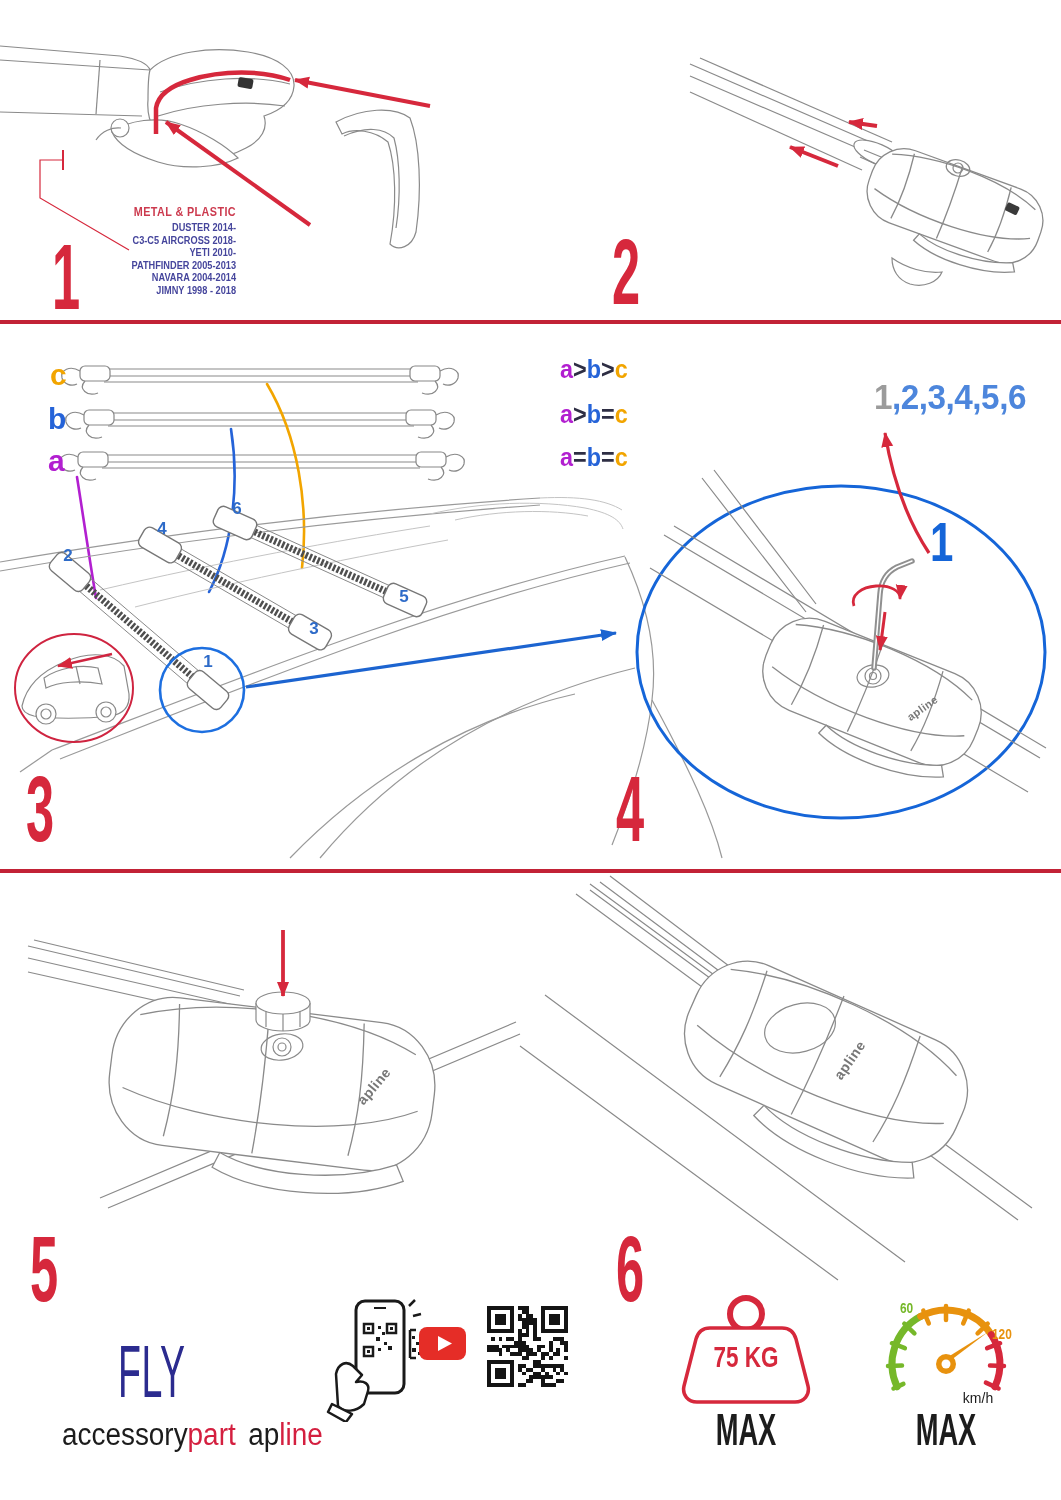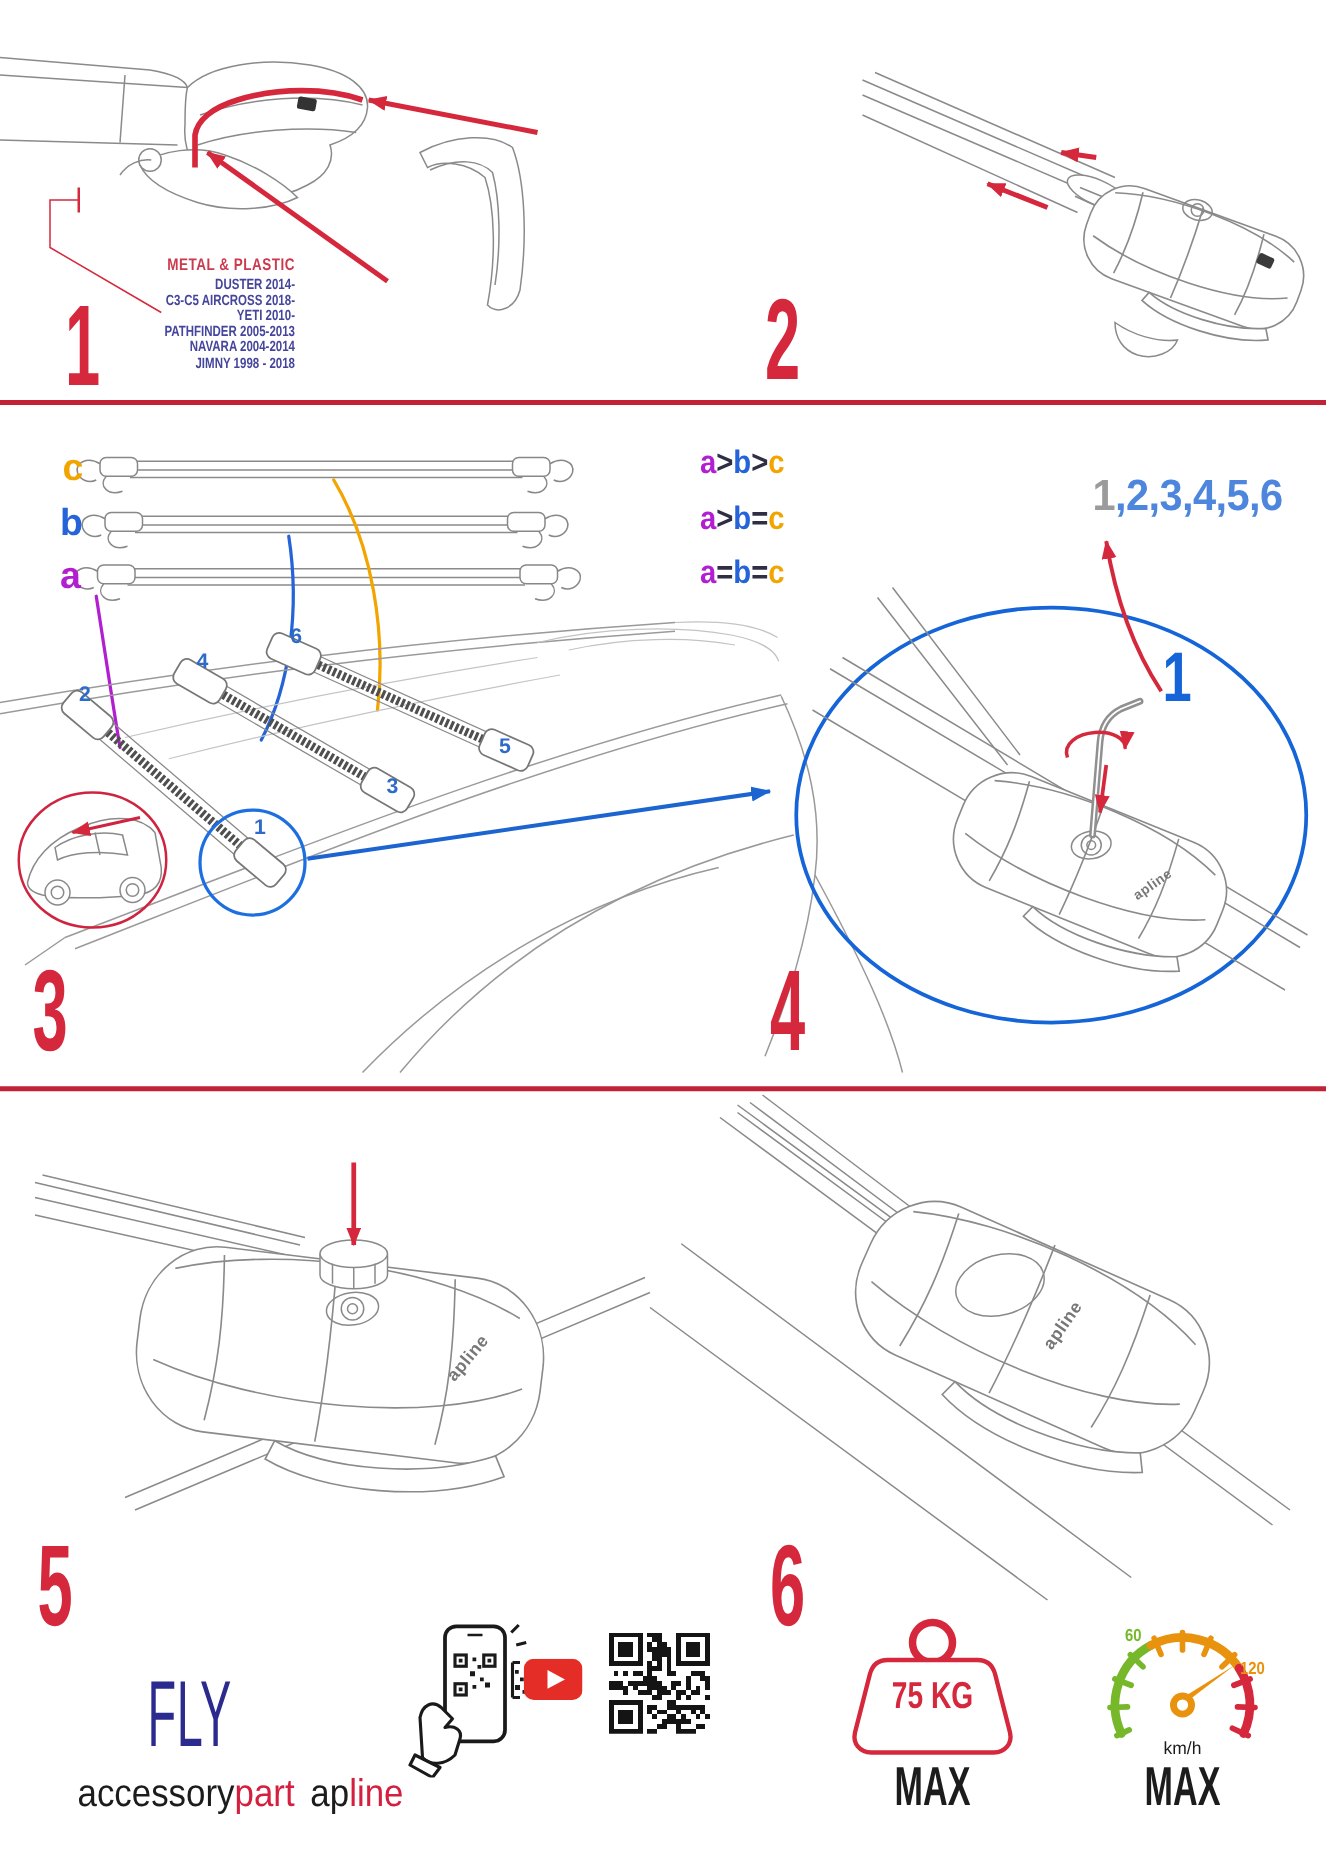--- a/index.html
+++ b/index.html
@@ -567,16 +567,16 @@
       <path d="M115.1,54.2 L128.1,49.2" stroke="#d6283c"></path>
       <path d="M118,71.5 L132,72" stroke="#d6283c"></path>
       <path d="M113.9,88.6 L126.6,94.5" stroke="#d6283c"></path>
     </g>
     <polygon points="70,73 116,38 76,63" fill="#e8920e"></polygon>
     <circle cx="74" cy="70" r="10" fill="#e8920e"></circle>
     <circle cx="74" cy="70" r="4.5" fill="#fff"></circle>
   </svg>
   <div class="abs splow" style="left:900px;top:1300px">60</div>
   <div class="abs sphigh" style="left:992px;top:1326px">120</div>
-  <div class="abs spunit" style="left:886px;top:1390px">km/h</div>
+  <div class="abs spunit" style="left:918px;top:1390px">km/h</div>
   <div class="abs maxlbl" style="left:886px;top:1408px">MAX</div>
 
 </div>
 
 </body></html>

